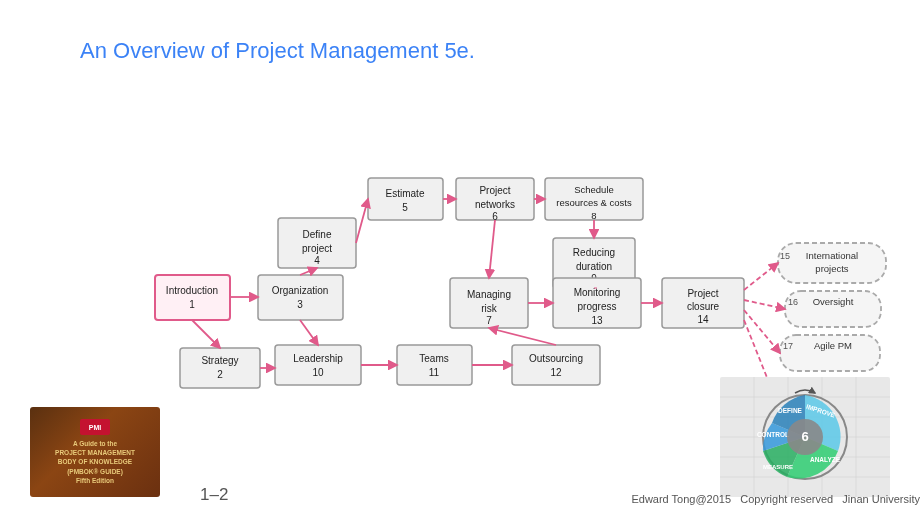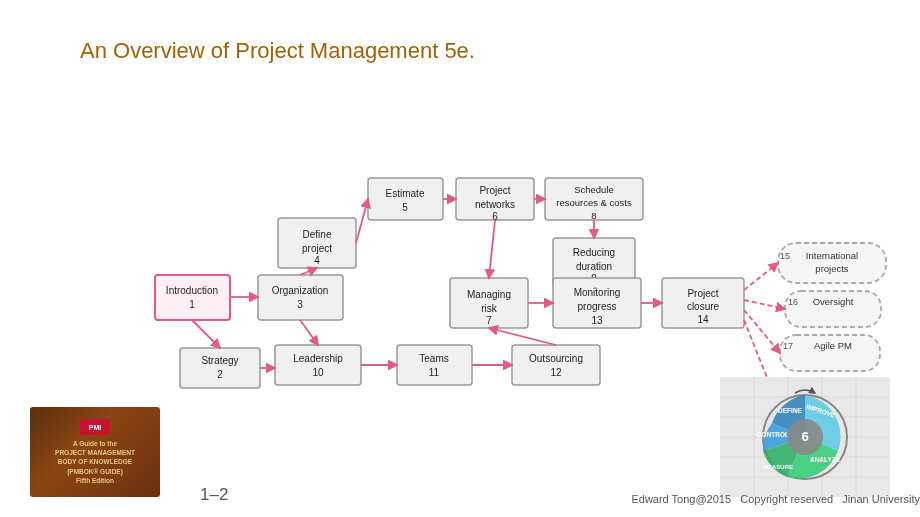--- a/index.html
+++ b/index.html
@@ -17,21 +17,21 @@
       height: 517px;
       background: #ffffff;
       position: relative;
     }
 
     .title {
       position: absolute;
       top: 38px;
       left: 80px;
       font-size: 22px;
-      color: #a16207;
+      color: #3b82f6;
       font-weight: 300;
     }
 
     
     .footer {
       position: absolute;
       bottom: 12px;
       left: 0;
       width: 920px;
       display: flex;

